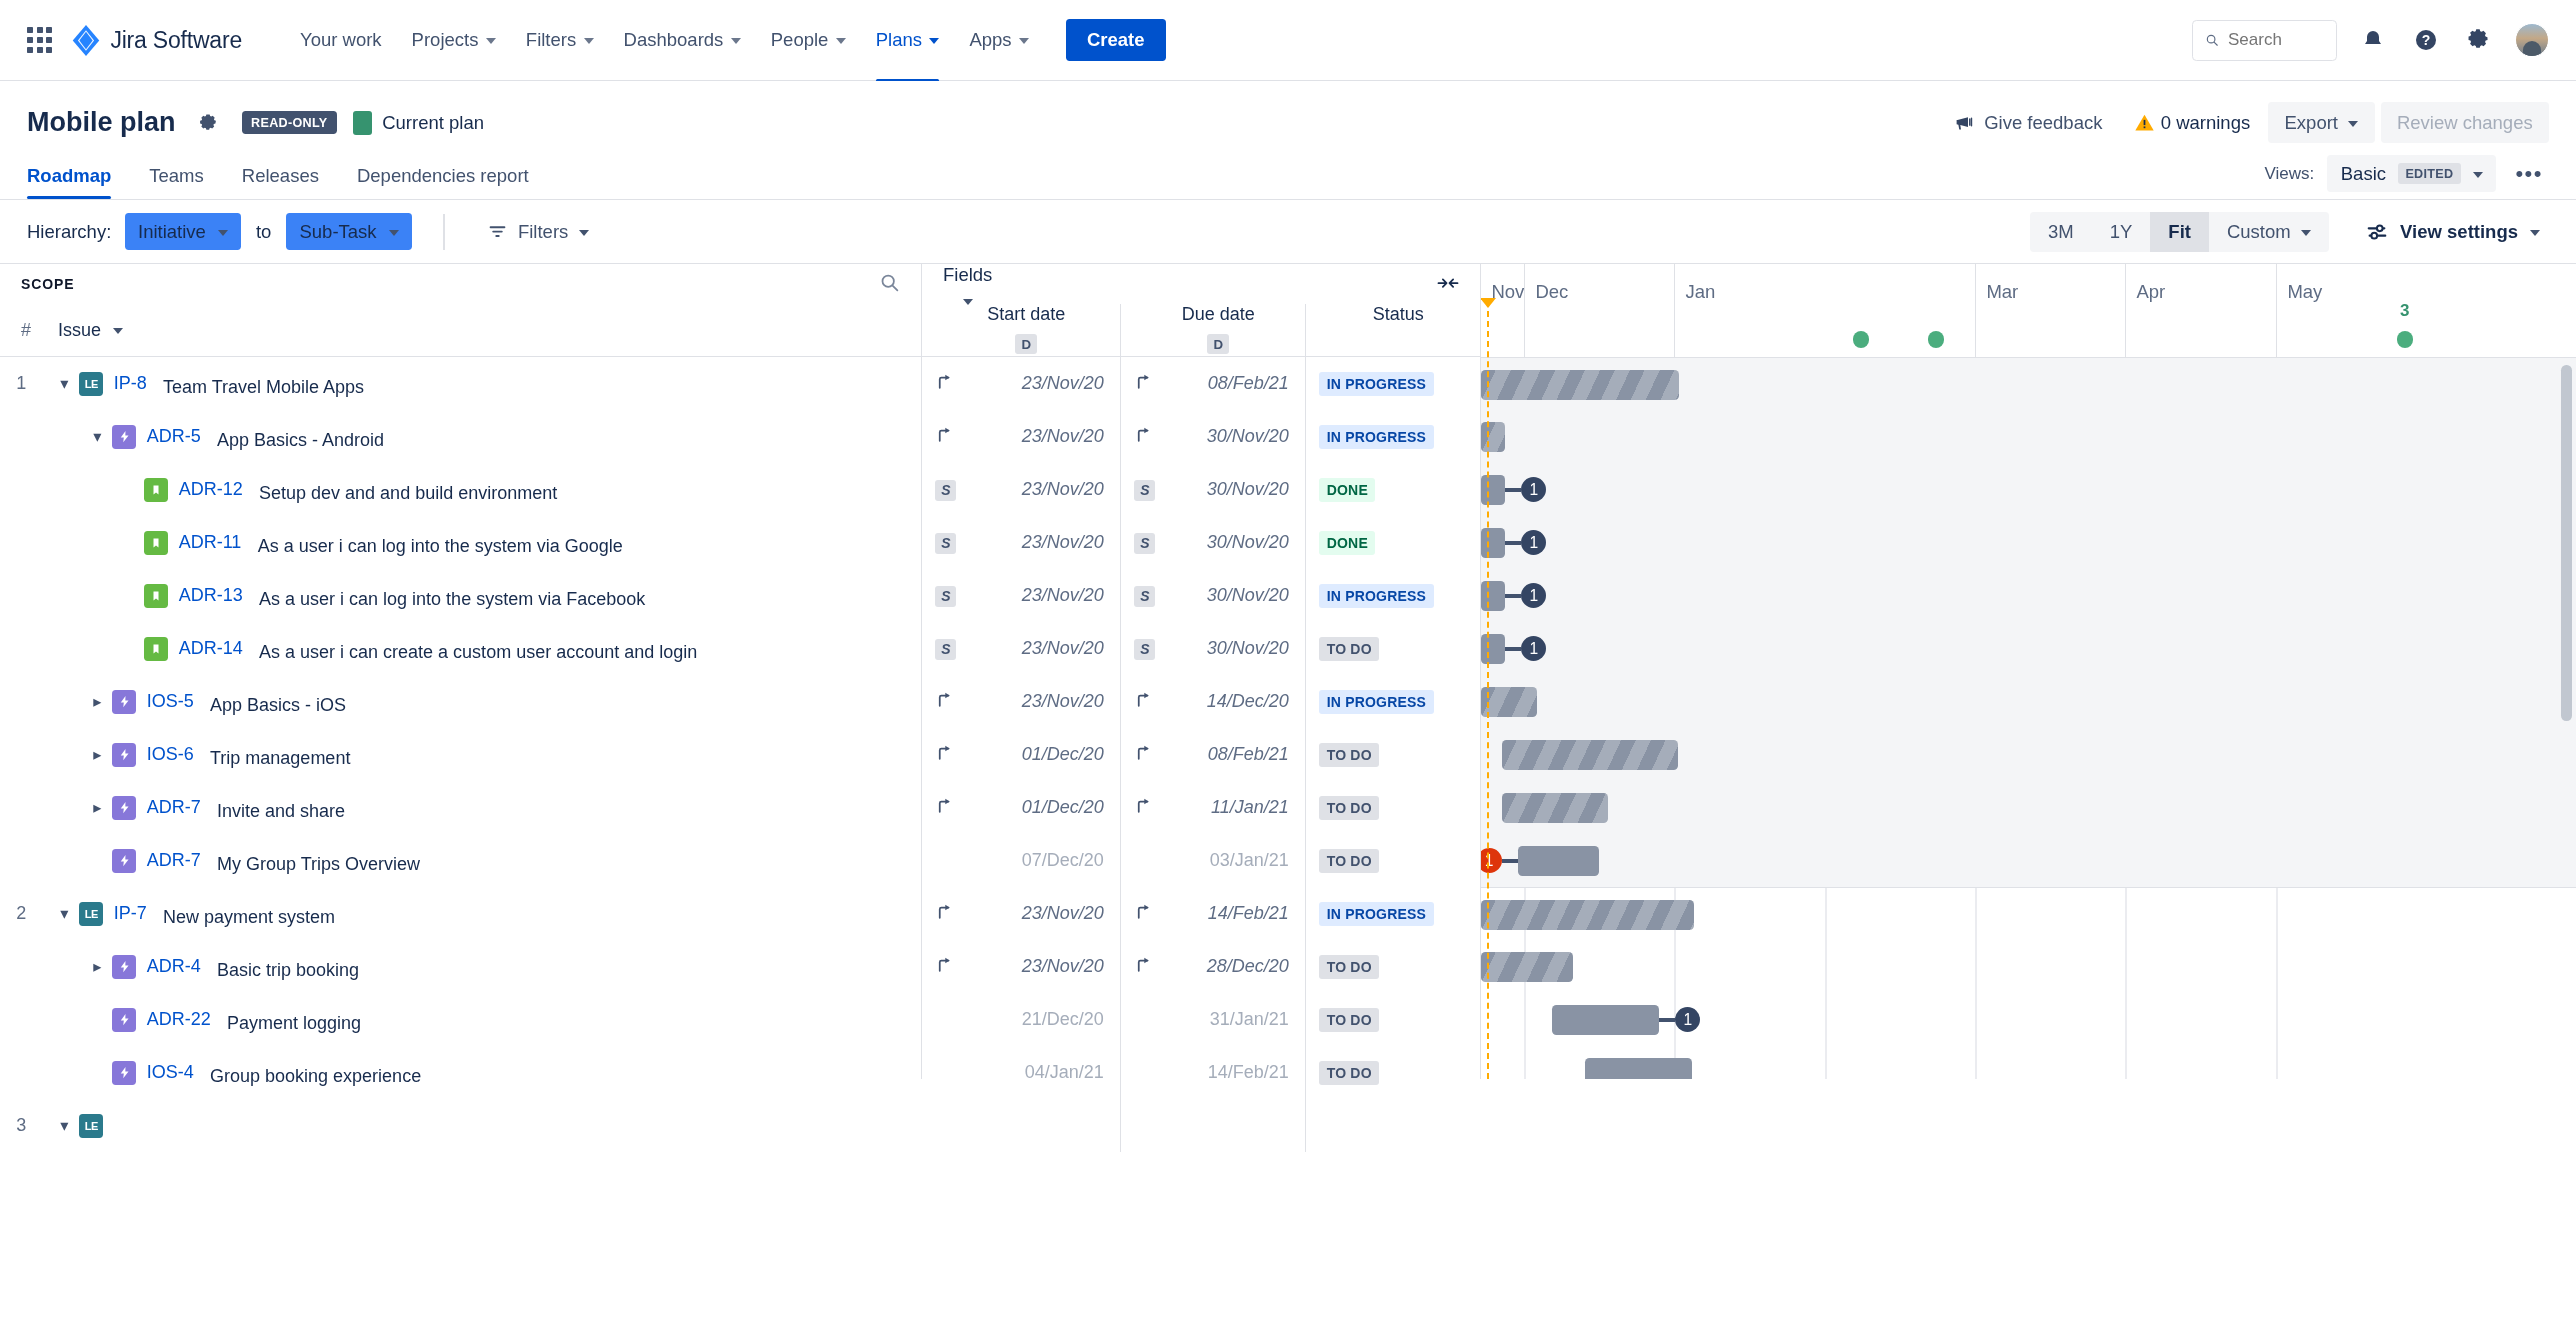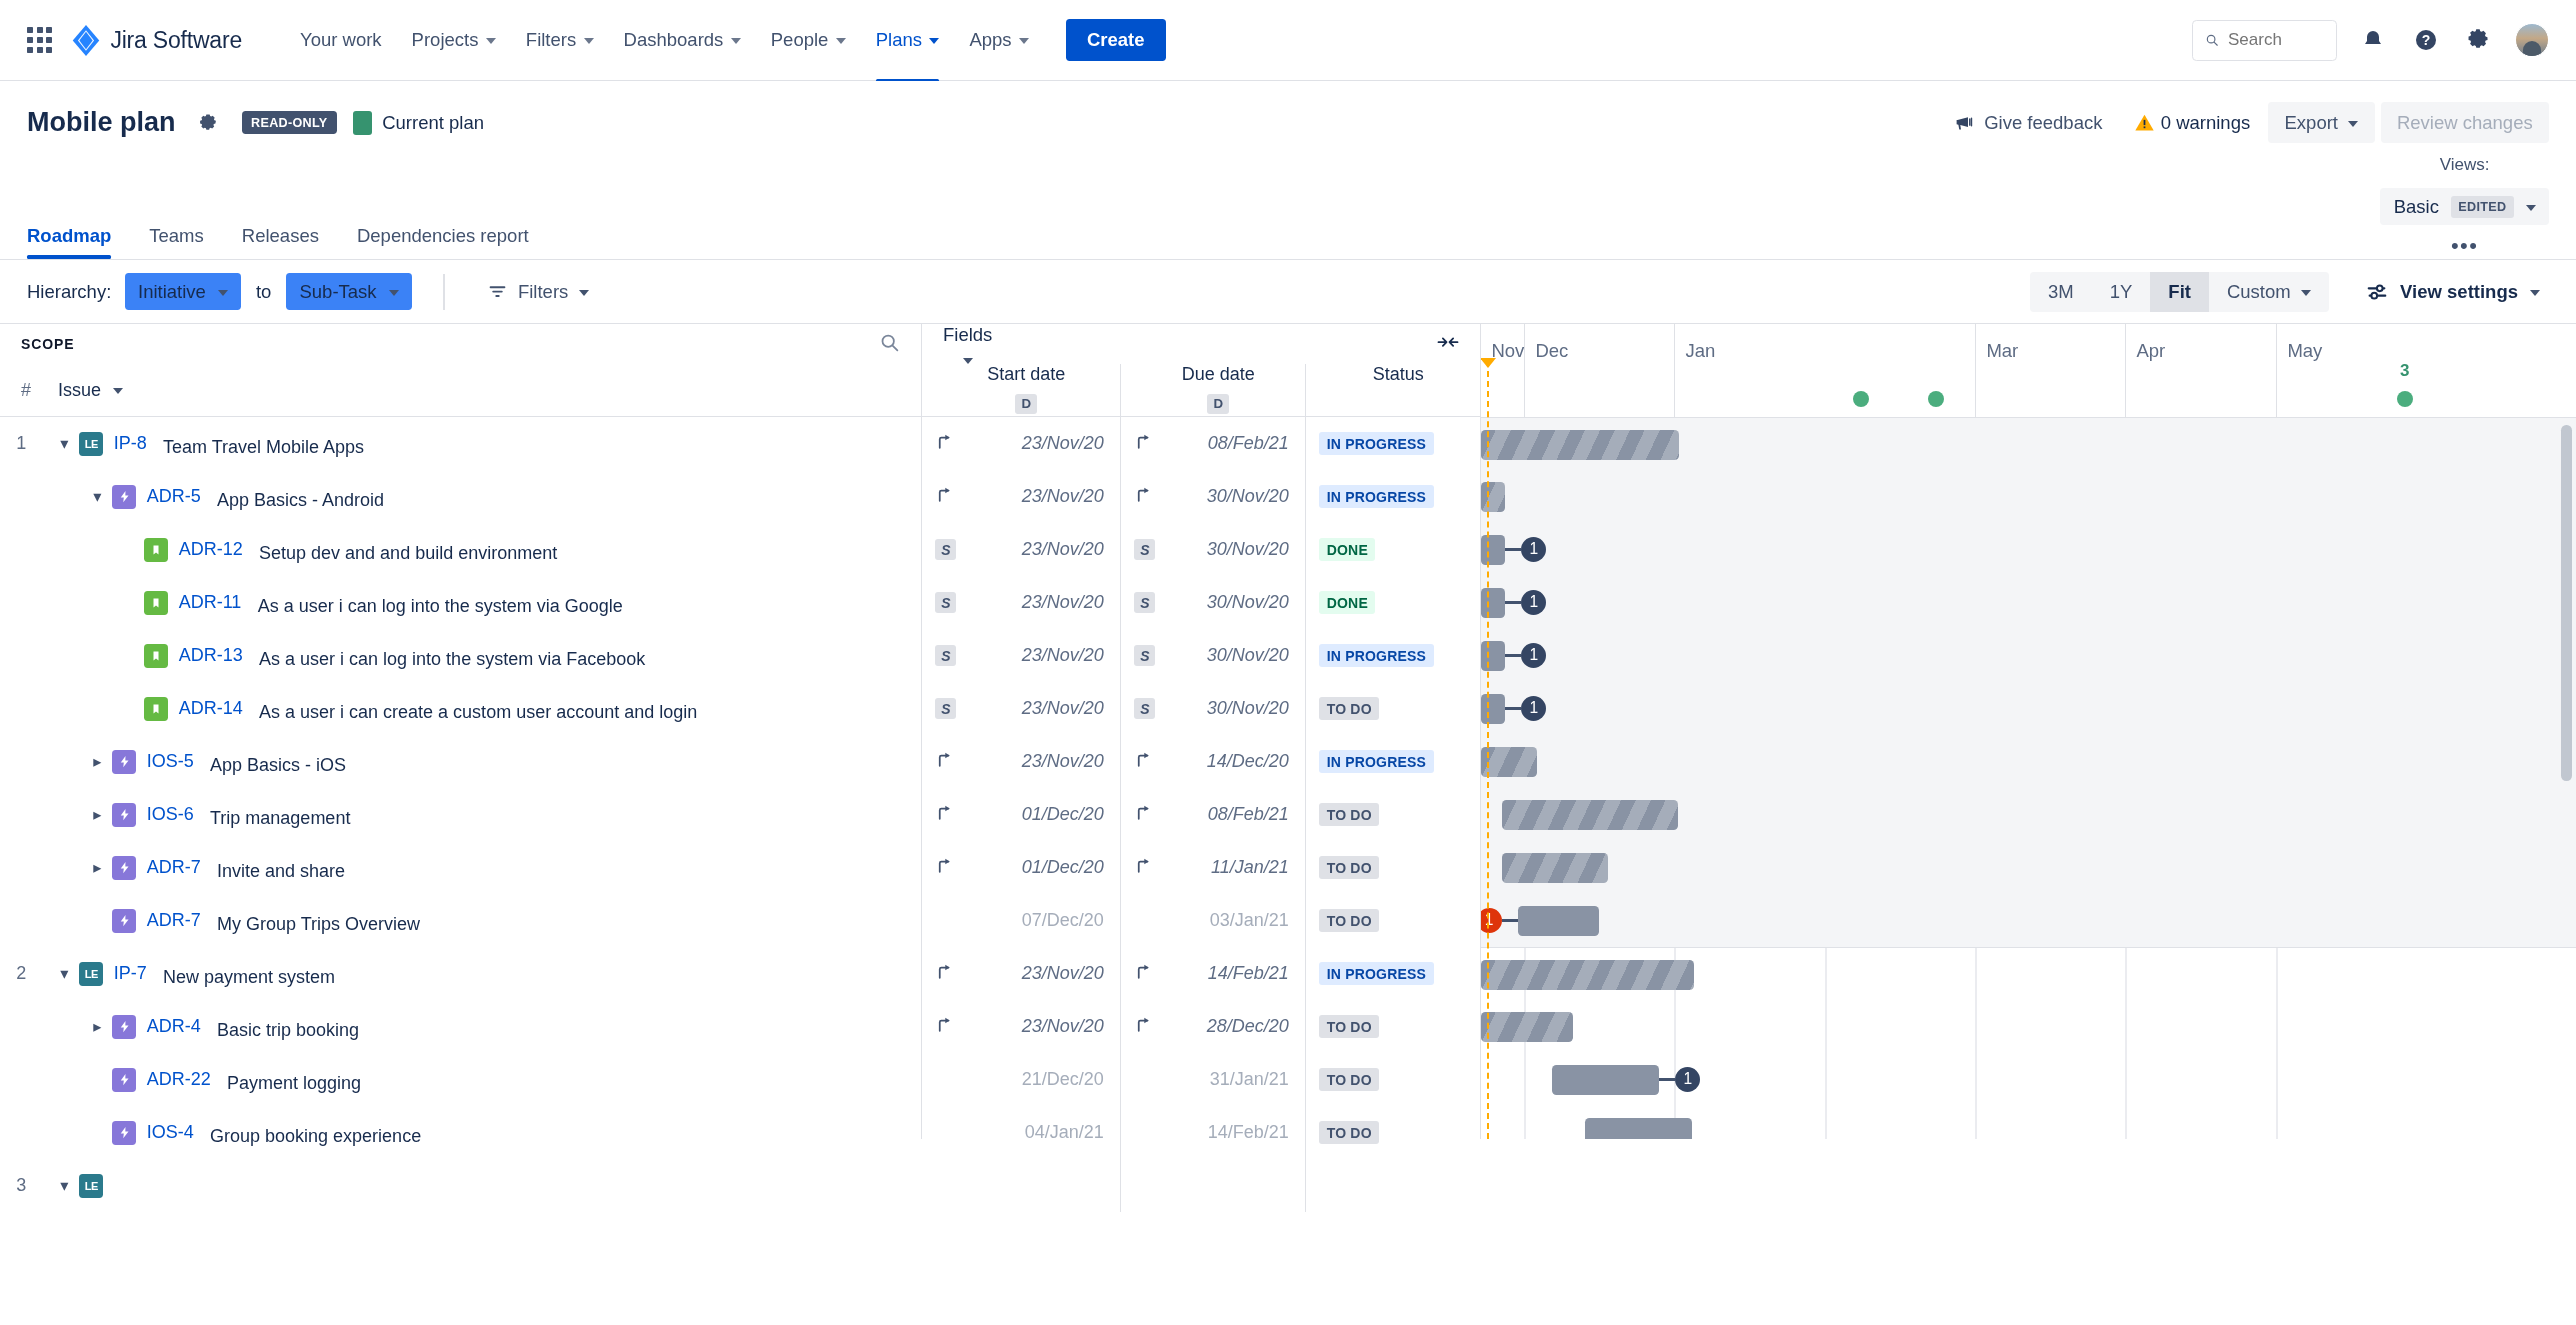--- a/index.html
+++ b/index.html
@@ -83,21 +83,21 @@
     background: #F4F5F7; color: #42526E; font-size: 18.5px; padding: 9.6px 16.3px;
     border-radius: 3.7px; display: flex; align-items: center; gap: 10.4px; cursor: pointer;
   }
   .btn-disabled { background: #F4F5F7; color: #A5ADBA; font-size: 18.5px; padding: 9.6px 16.3px; border-radius: 3.7px; cursor: default; }
 
   
   .tabs-row { display: flex; align-items: flex-end; gap: 38px; margin-top: 12px; position: relative; }
   .tab { font-size: 18.5px; color: #42526E; padding-bottom: 12px; cursor: pointer; position: relative; }
   .tab.active { color: #0052CC; font-weight: bold; }
   .tab.active::after { content:""; position:absolute; left:0; right:0; bottom:0; height:3.7px; background:#0052CC; border-radius:1.5px; }
-  .views-wrap { margin-left: auto; display: flex; align-items: center; gap: 13.3px; padding-bottom: 7.4px; flex-direction: column; }
+  .views-wrap { margin-left: auto; display: flex; align-items: center; gap: 13.3px; padding-bottom: 7.4px; }
   .views-label { font-size: 17px; color: #42526E; }
   .views-select { background: #F4F5F7; border-radius: 3.7px; padding: 7.4px 13.3px; display: flex; align-items: center; gap: 12px; font-size: 18.5px; color: #172B4D; cursor: pointer; }
   .edited-badge { background: #DFE1E6; color: #42526E; font-size: 12.6px; font-weight: bold; padding: 3.7px 7.4px; border-radius: 3px; letter-spacing: 0.3px; }
   .dots { font-size: 22px; color: #42526E; letter-spacing: 1.5px; cursor: pointer; padding: 0 6px; line-height: 0.6; }
 
   
   .toolbar {
     height: 65px; border-top: 1.5px solid #DFE1E6; border-bottom: 1.5px solid #DFE1E6;
     display: flex; align-items: center; padding: 0 27px; gap: 10.4px; background: #fff;
   }

